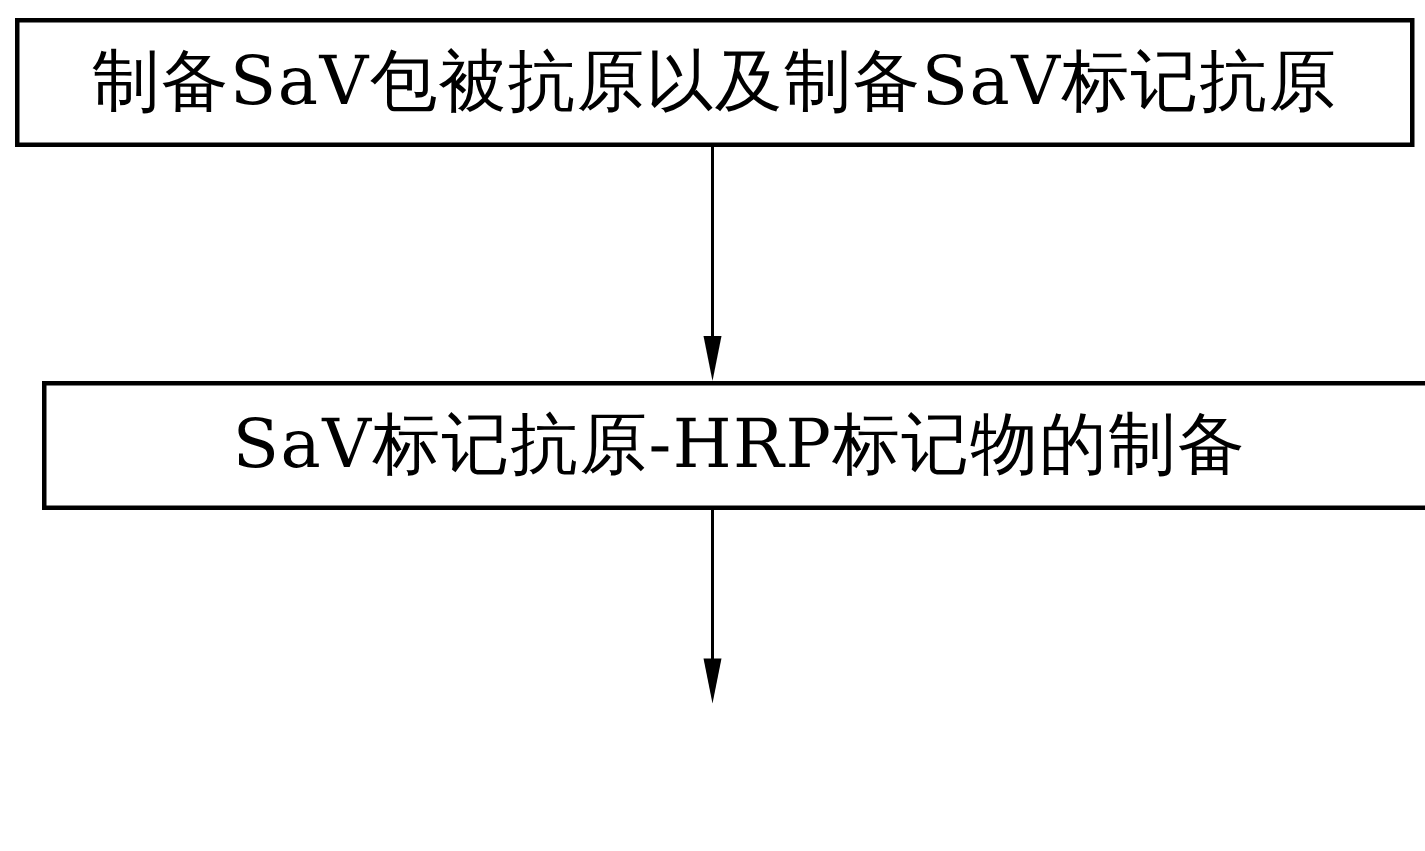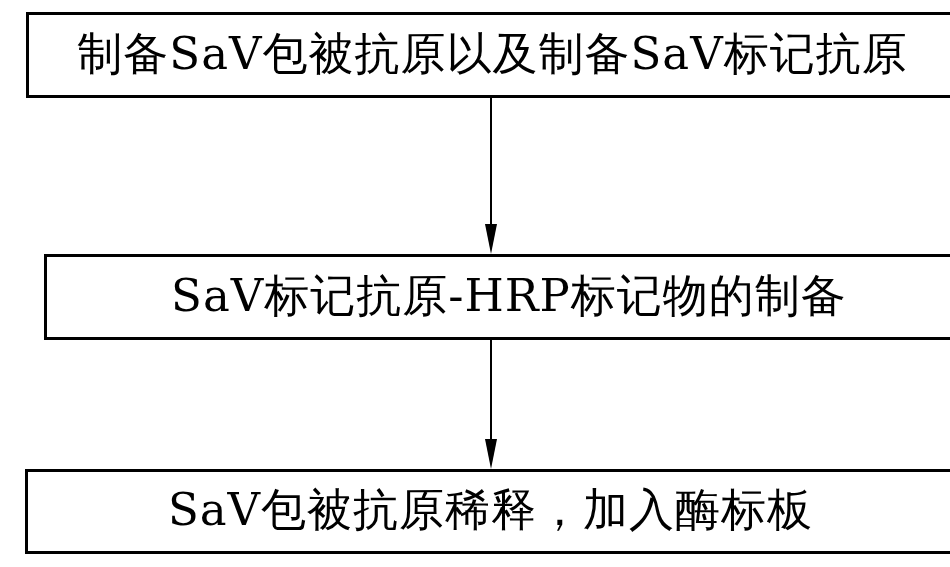--- a/index.html
+++ b/index.html
@@ -8,21 +8,20 @@
     height: 567px;
     background: #ffffff;
     font-family: "DejaVu Serif", "Liberation Serif", serif;
     overflow: hidden;
   }
   .canvas {
     position: relative;
     width: 900px;
     height: 567px;
     background: #ffffff;
-    margin-left: 16px;
   }
   .flow-box {
     position: absolute;
     border: 3px solid #000000;
     background: #ffffff;
     display: flex;
     align-items: center;
     justify-content: center;
     text-align: center;
   }
@@ -60,17 +59,14 @@
 
   <div class="flow-box" id="box-step-2">
     <span class="label">SaV标记抗原-HRP标记物的制备</span>
   </div>
 
   <svg class="flow-arrow" id="arrow-2" width="14" height="129" viewBox="0 0 14 129" aria-hidden="true">
     <line x1="7" y1="0" x2="7" y2="101" stroke="#000000" stroke-width="2"></line>
     <polygon points="1,99 13,99 7,129" fill="#000000"></polygon>
   </svg>
 
-  <div class="flow-box" id="box-step-3">
-    <span class="label">SaV包被抗原稀释，加入酶标板</span>
-  </div>
 
 </div>
 
 </body></html>

